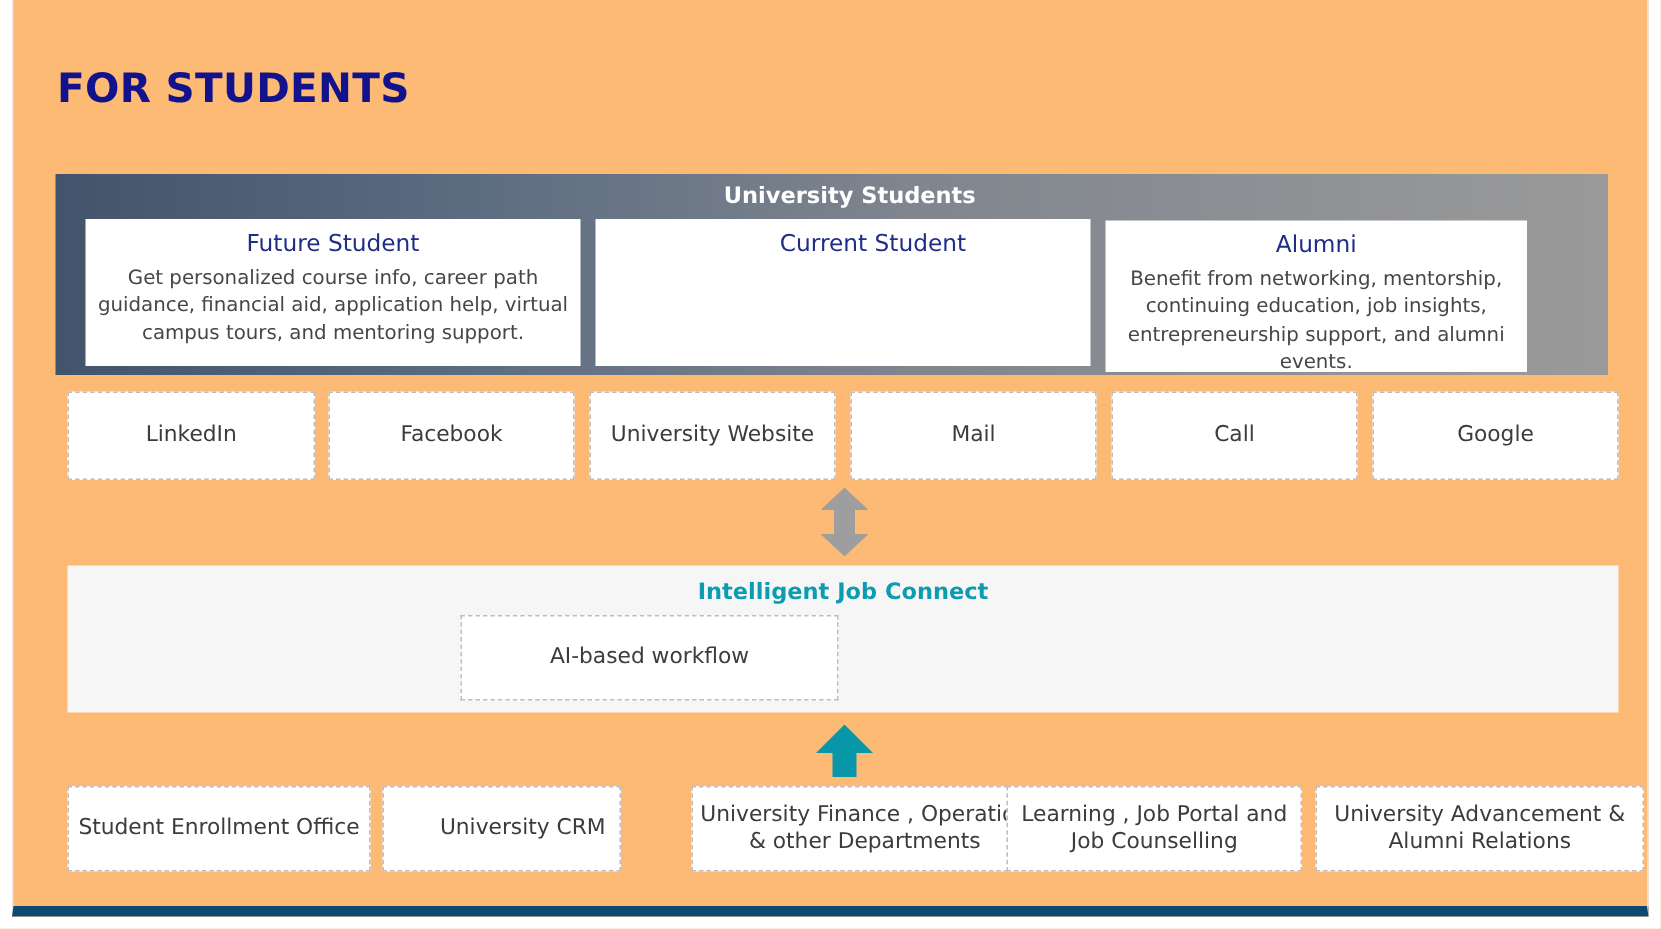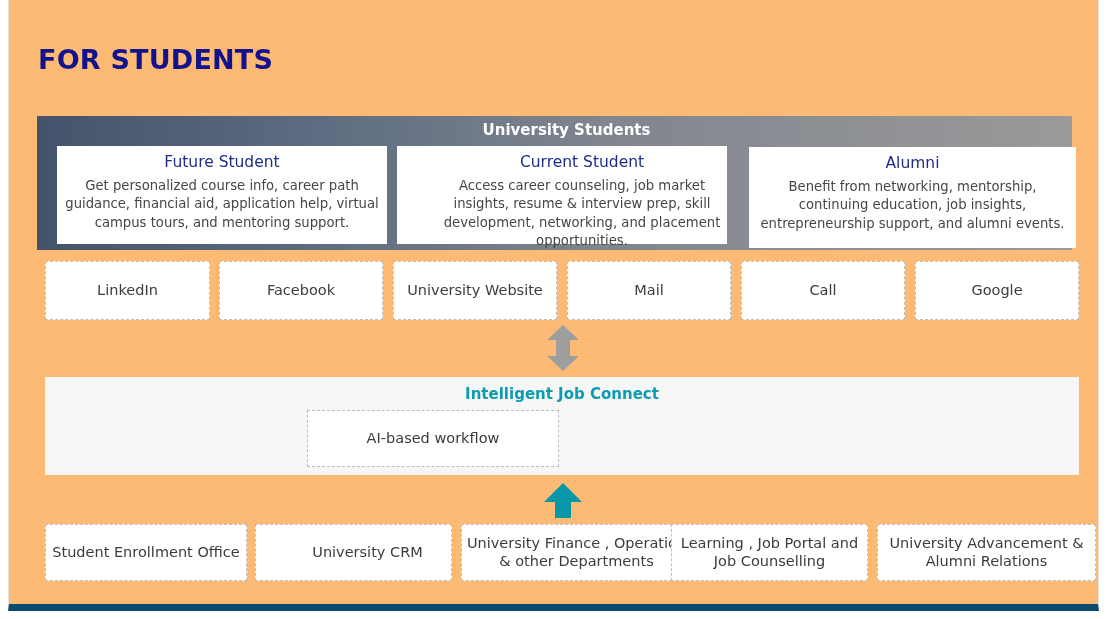--- a/index.html
+++ b/index.html
@@ -73,21 +73,21 @@
   .student-card .sc-desc {
     text-align: center;
     color: #464646;
     font-size: 13.2px;
     line-height: 1.39;
     margin-top: 6px;
     padding: 0 4px;
   }
   #card-future  { left: 20px;  top: 30px; width: 330px; height: 98px; }
   #card-current { left: 360px; top: 30px; width: 330px; height: 98px; padding-left: 40px; }
-  #card-alumni  { left: 700px; top: 31px; width: 327px; height: 101px; margin-left: 12px; }
+  #card-alumni  { left: 700px; top: 31px; width: 281px; height: 101px; }
 
   
   .dashed-box {
     position: absolute;
     background: #ffffff;
     border: 1px dashed #bdbdbd;
     box-sizing: border-box;
     display: flex;
     align-items: center;
     justify-content: center;
@@ -141,21 +141,21 @@
     position: absolute;
     left: 535px;
     top: 483px;
     width: 38px;
     height: 35px;
   }
 
   
   #departments .dashed-box { top: 524px; height: 57px; }
   #dp-0 { left: 36px;  width: 202px; }
-  #dp-1 { left: 246px; width: 197px; padding-left: 28px; }
+  #dp-1 { left: 246px; width: 159px; padding-left: 28px; }
   #dp-2 { left: 452px; width: 231px; }
   #dp-3 { left: 662px; width: 197px; }
   #dp-4 { left: 868px; width: 219px; }
 </style>
 </head>
 <body>
 
 <div id="slide">
 
   <div id="page-title">FOR STUDENTS</div>
@@ -163,21 +163,20 @@
   <div id="students-band">
     <div id="students-band-title">University Students</div>
 
     <div class="student-card" id="card-future">
       <div class="sc-title">Future Student</div>
       <div class="sc-desc">Get personalized course info, career path guidance, financial aid, application help, virtual campus tours, and mentoring support.</div>
     </div>
 
     <div class="student-card" id="card-current">
       <div class="sc-title">Current Student</div>
-      <div class="sc-desc">Access career counseling, job market insights, resume &amp; interview prep, skill development, networking, and placement opportunities.</div>
     </div>
 
     <div class="student-card" id="card-alumni">
       <div class="sc-title">Alumni</div>
       <div class="sc-desc">Benefit from networking, mentorship, continuing education, job insights, entrepreneurship support, and alumni events.</div>
     </div>
   </div>
 
   <div id="channels">
     <div class="dashed-box" id="ch-0">LinkedIn</div>

